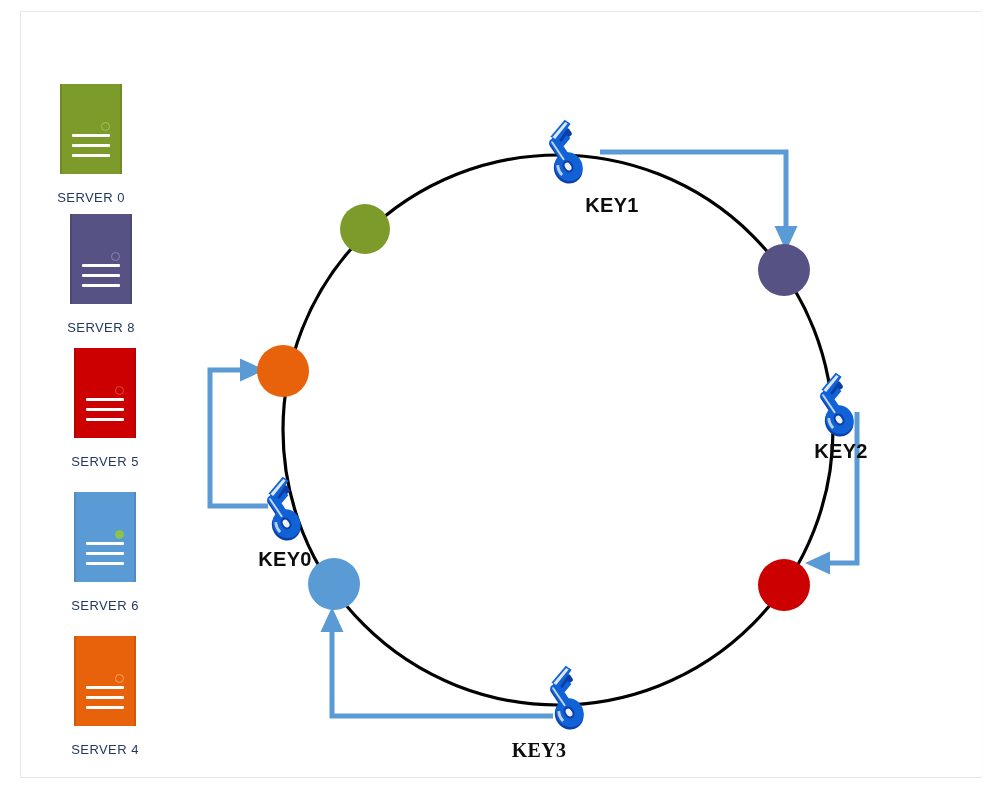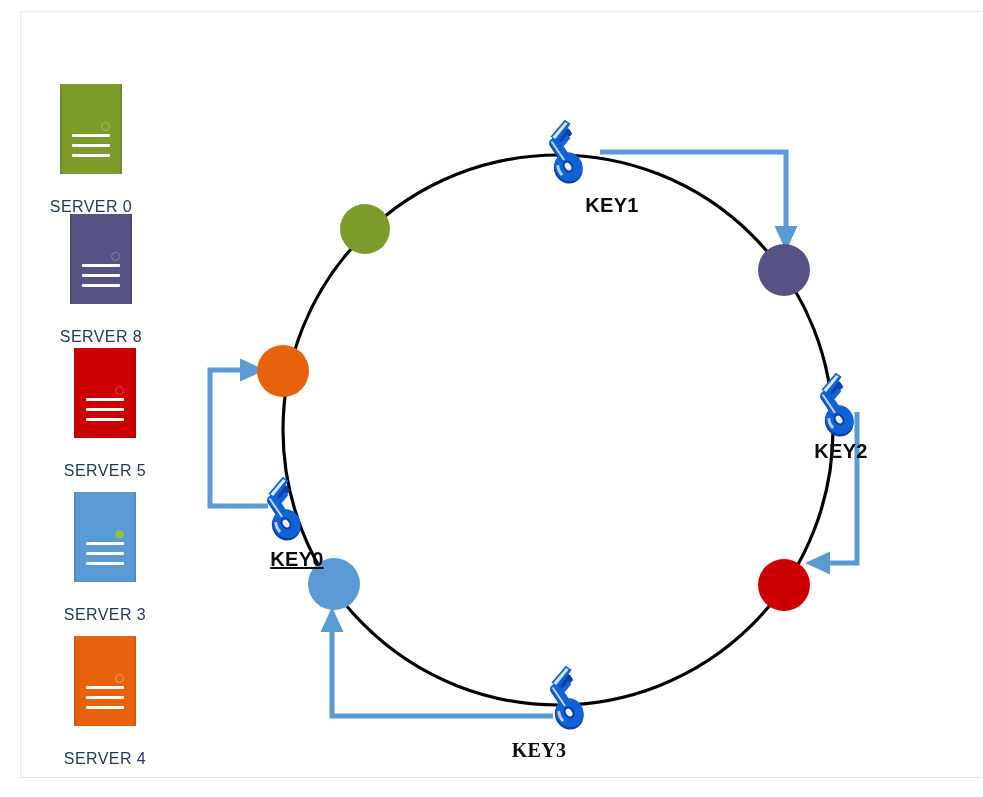--- a/index.html
+++ b/index.html
@@ -68,25 +68,25 @@
     border-radius: 50%;
     box-sizing: border-box;
   }
   .server-bar {
     position: absolute;
     background: #ffffff;
     border-radius: 1px;
   }
   .server-label {
     font-family: "Liberation Sans", sans-serif;
-    font-size: 16px;
+    font-size: 13px;
     letter-spacing: 0.45px;
     color: #23395f;
     white-space: nowrap;
-    margin-top: 24px;
+    margin-top: 16px;
   }
 
   
   .ring-node {
     position: absolute;
     border-radius: 50%;
   }
 
   
   .key-icon {
@@ -161,21 +161,21 @@
 
       <ellipse cx="31.6" cy="47.6" rx="5.0" ry="6.4" fill="#0B3FA8"></ellipse>
       <ellipse cx="31.6" cy="47.6" rx="2.9" ry="4.2" fill="#ffffff" opacity="0.92"></ellipse>
 
       <path d="M 35.2,14.4 L 54.2,9.0 L 55.4,11.6 L 36.2,17.6 Z" fill="#ffffff" opacity="0.85"></path>
       <rect x="31.0" y="17.5" width="2.0" height="22.5" rx="1" fill="#ffffff" opacity="0.75"></rect>
       <path d="M 22.6,40.0 A 14,15 0 0 0 20.6,51.5 L 23.4,51.0 A 12,13 0 0 1 25.0,41.4 Z" fill="#ffffff" opacity="0.7"></path>
     </g>
   </svg>
       </div>
-      <div class="key-label" style="left: 297px; top: 548px; text-decoration: underline;">KEY0</div>
+      <div class="key-label" style="left: 285px; top: 548px;">KEY0</div>
       <div class="key-icon" title="KEY1 → SERVER 1" style="left: 568px; top: 155px;">
   <svg viewBox="0 0 76 76">
     <g transform="rotate(-34 38 38)">
 
       <g fill="#0B3FA8">
         <ellipse cx="30.5" cy="49.5" rx="14.0" ry="15.2"></ellipse>
         <rect x="28.0" y="17.0" width="10.4" height="28.0" rx="3.4"></rect>
         <rect x="33.0" y="15.0" width="20.5" height="8.6" rx="2.6" transform="rotate(0 33 15)"></rect>
       </g>
 
@@ -295,21 +295,21 @@
         </div>
         <div class="server-entry" style="left: 56px; top: 492px; width: 98px;">
           <div class="server-icon" style="width: 62px; height: 90px; background: rgb(91, 155, 213);">
             <div class="bevel-left"></div>
             <div class="bevel-right"></div>
             <div class="server-led" style="width: 9px; height: 9px; right: 12px; top: 37.8px; background: rgb(140, 195, 74); border: 1.5px solid rgb(140, 195, 74);"></div>
             <div class="server-bar" style="left: 12px; right: 12px; height: 3.5px; top: 49.5px;"></div>
             <div class="server-bar" style="left: 12px; right: 12px; height: 3.5px; top: 59.5px;"></div>
             <div class="server-bar" style="left: 12px; right: 12px; height: 3.5px; top: 69.5px;"></div>
           </div>
-          <div class="server-label">SERVER 3</div>
+          <div class="server-label">SERVER 6</div>
         </div>
         <div class="server-entry" style="left: 56px; top: 636px; width: 98px;">
           <div class="server-icon" style="width: 62px; height: 90px; background: rgb(232, 98, 12);">
             <div class="bevel-left"></div>
             <div class="bevel-right"></div>
             <div class="server-led" style="width: 9px; height: 9px; right: 12px; top: 37.8px; background: transparent; border: 1.8px solid rgb(246, 164, 99);"></div>
             <div class="server-bar" style="left: 12px; right: 12px; height: 3.5px; top: 49.5px;"></div>
             <div class="server-bar" style="left: 12px; right: 12px; height: 3.5px; top: 59.5px;"></div>
             <div class="server-bar" style="left: 12px; right: 12px; height: 3.5px; top: 69.5px;"></div>
           </div>

